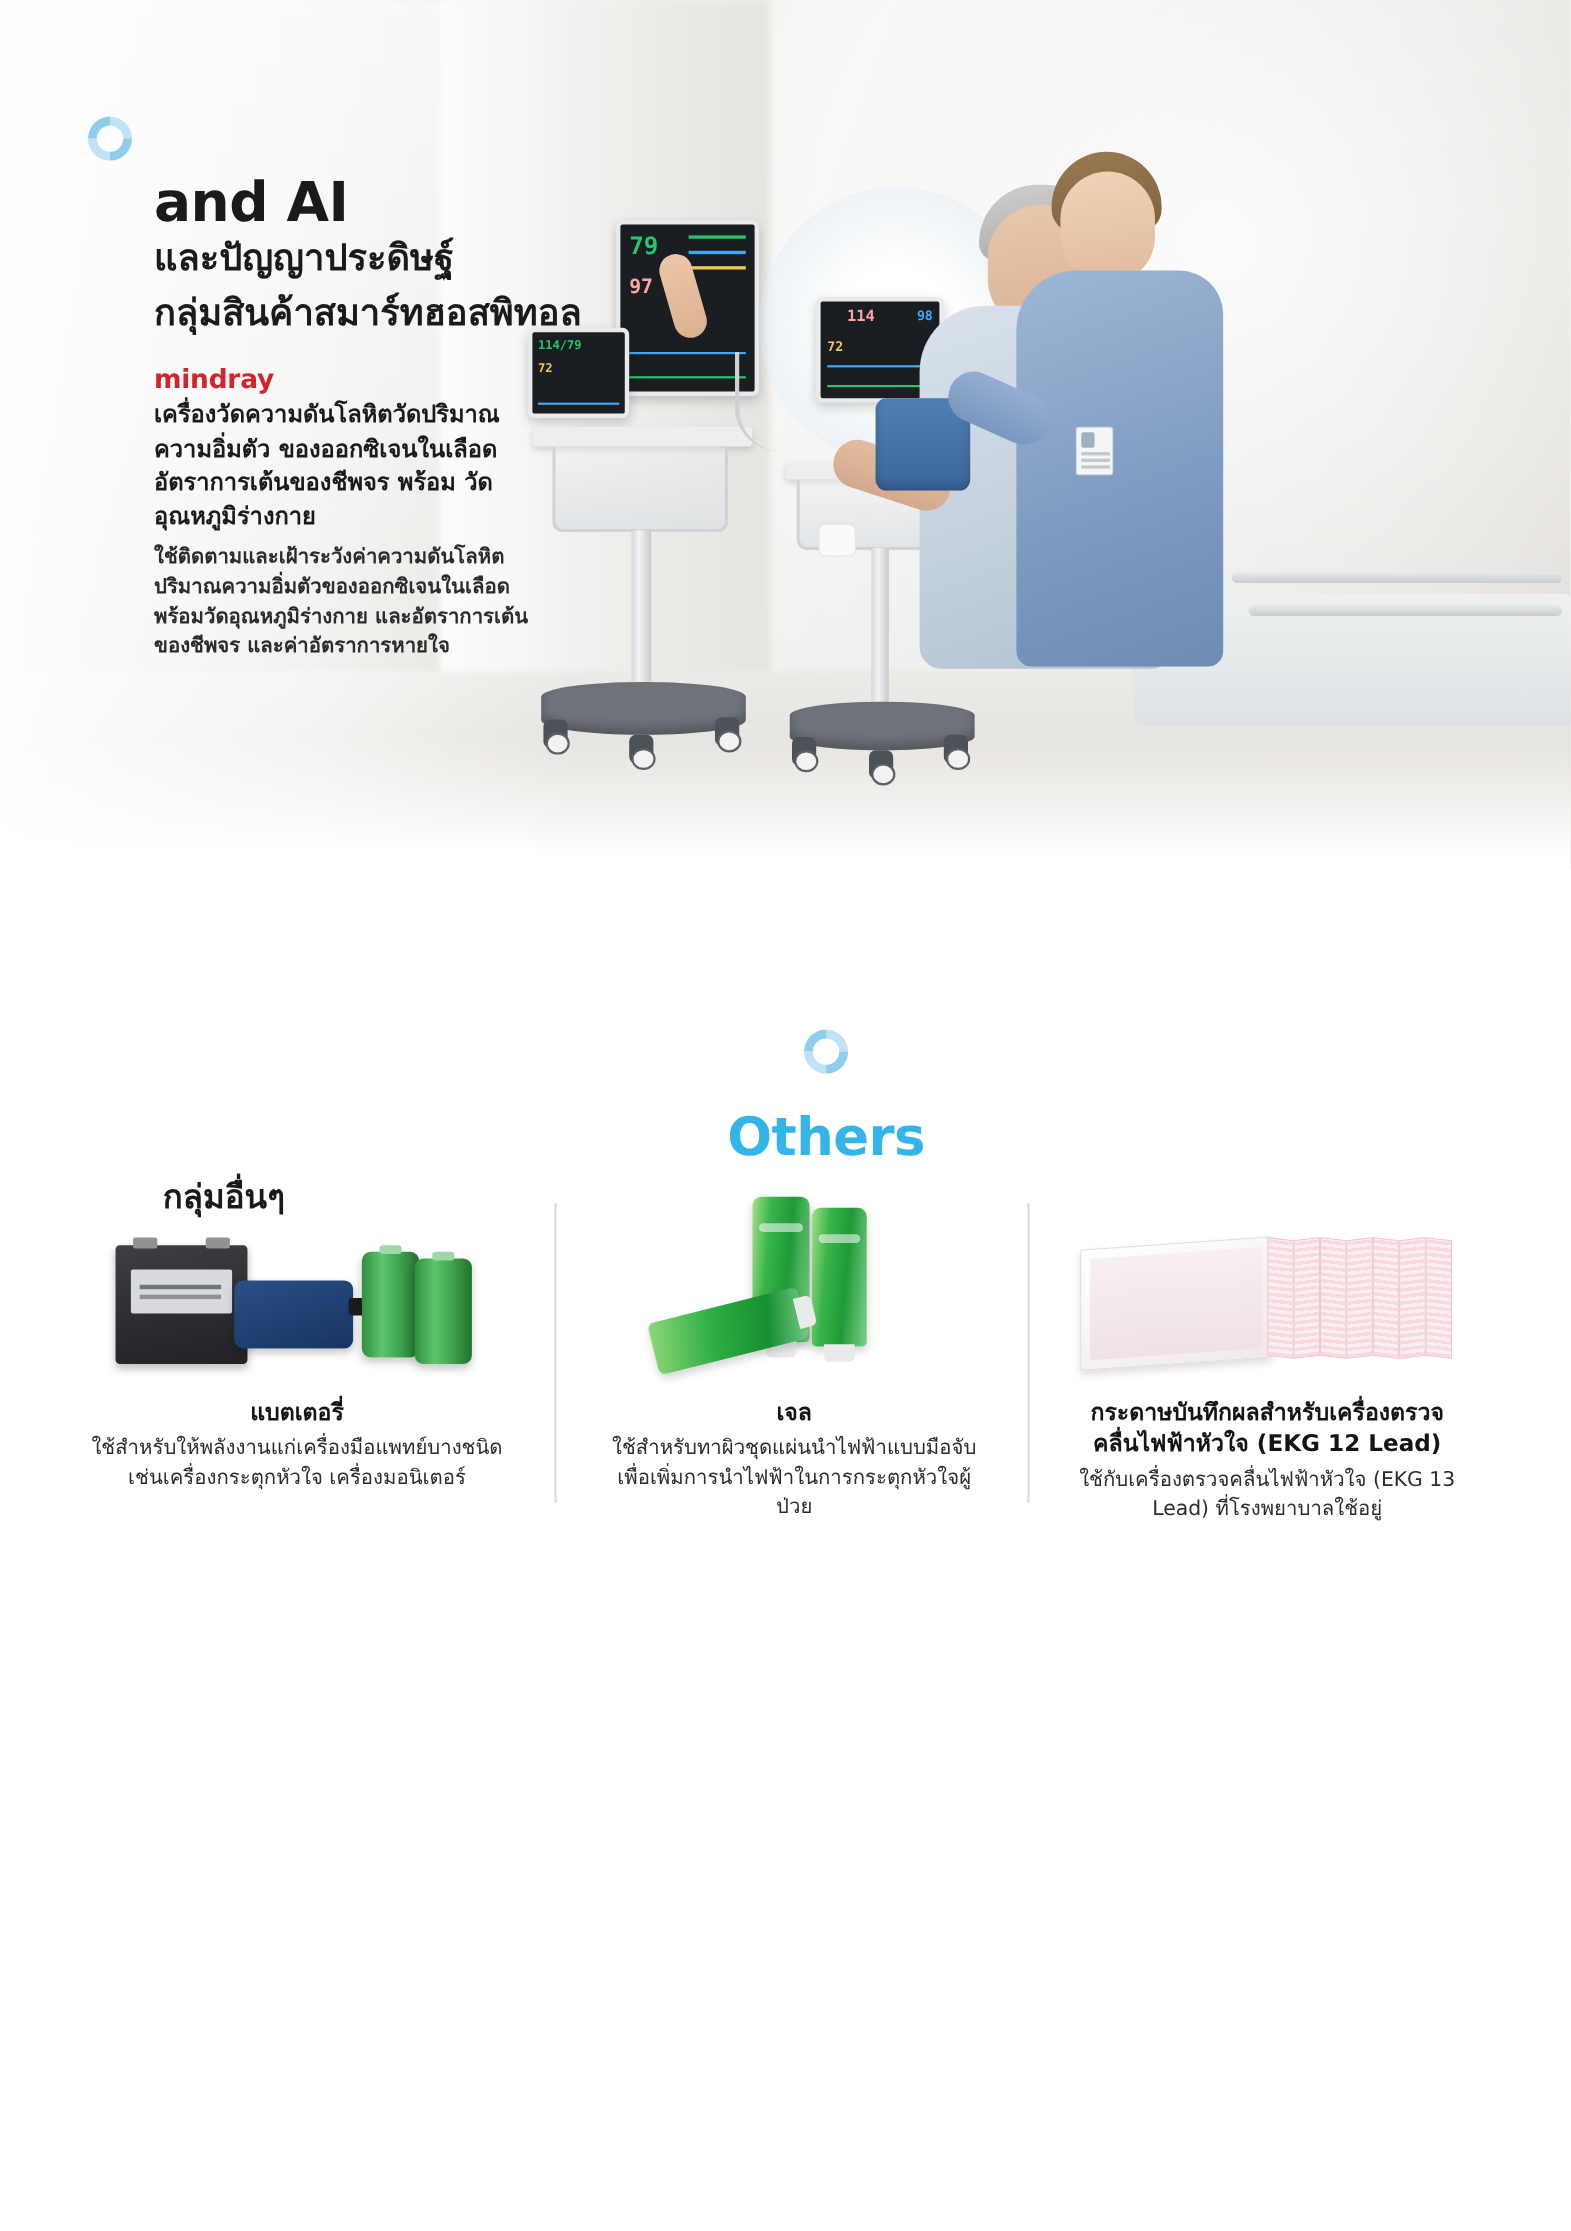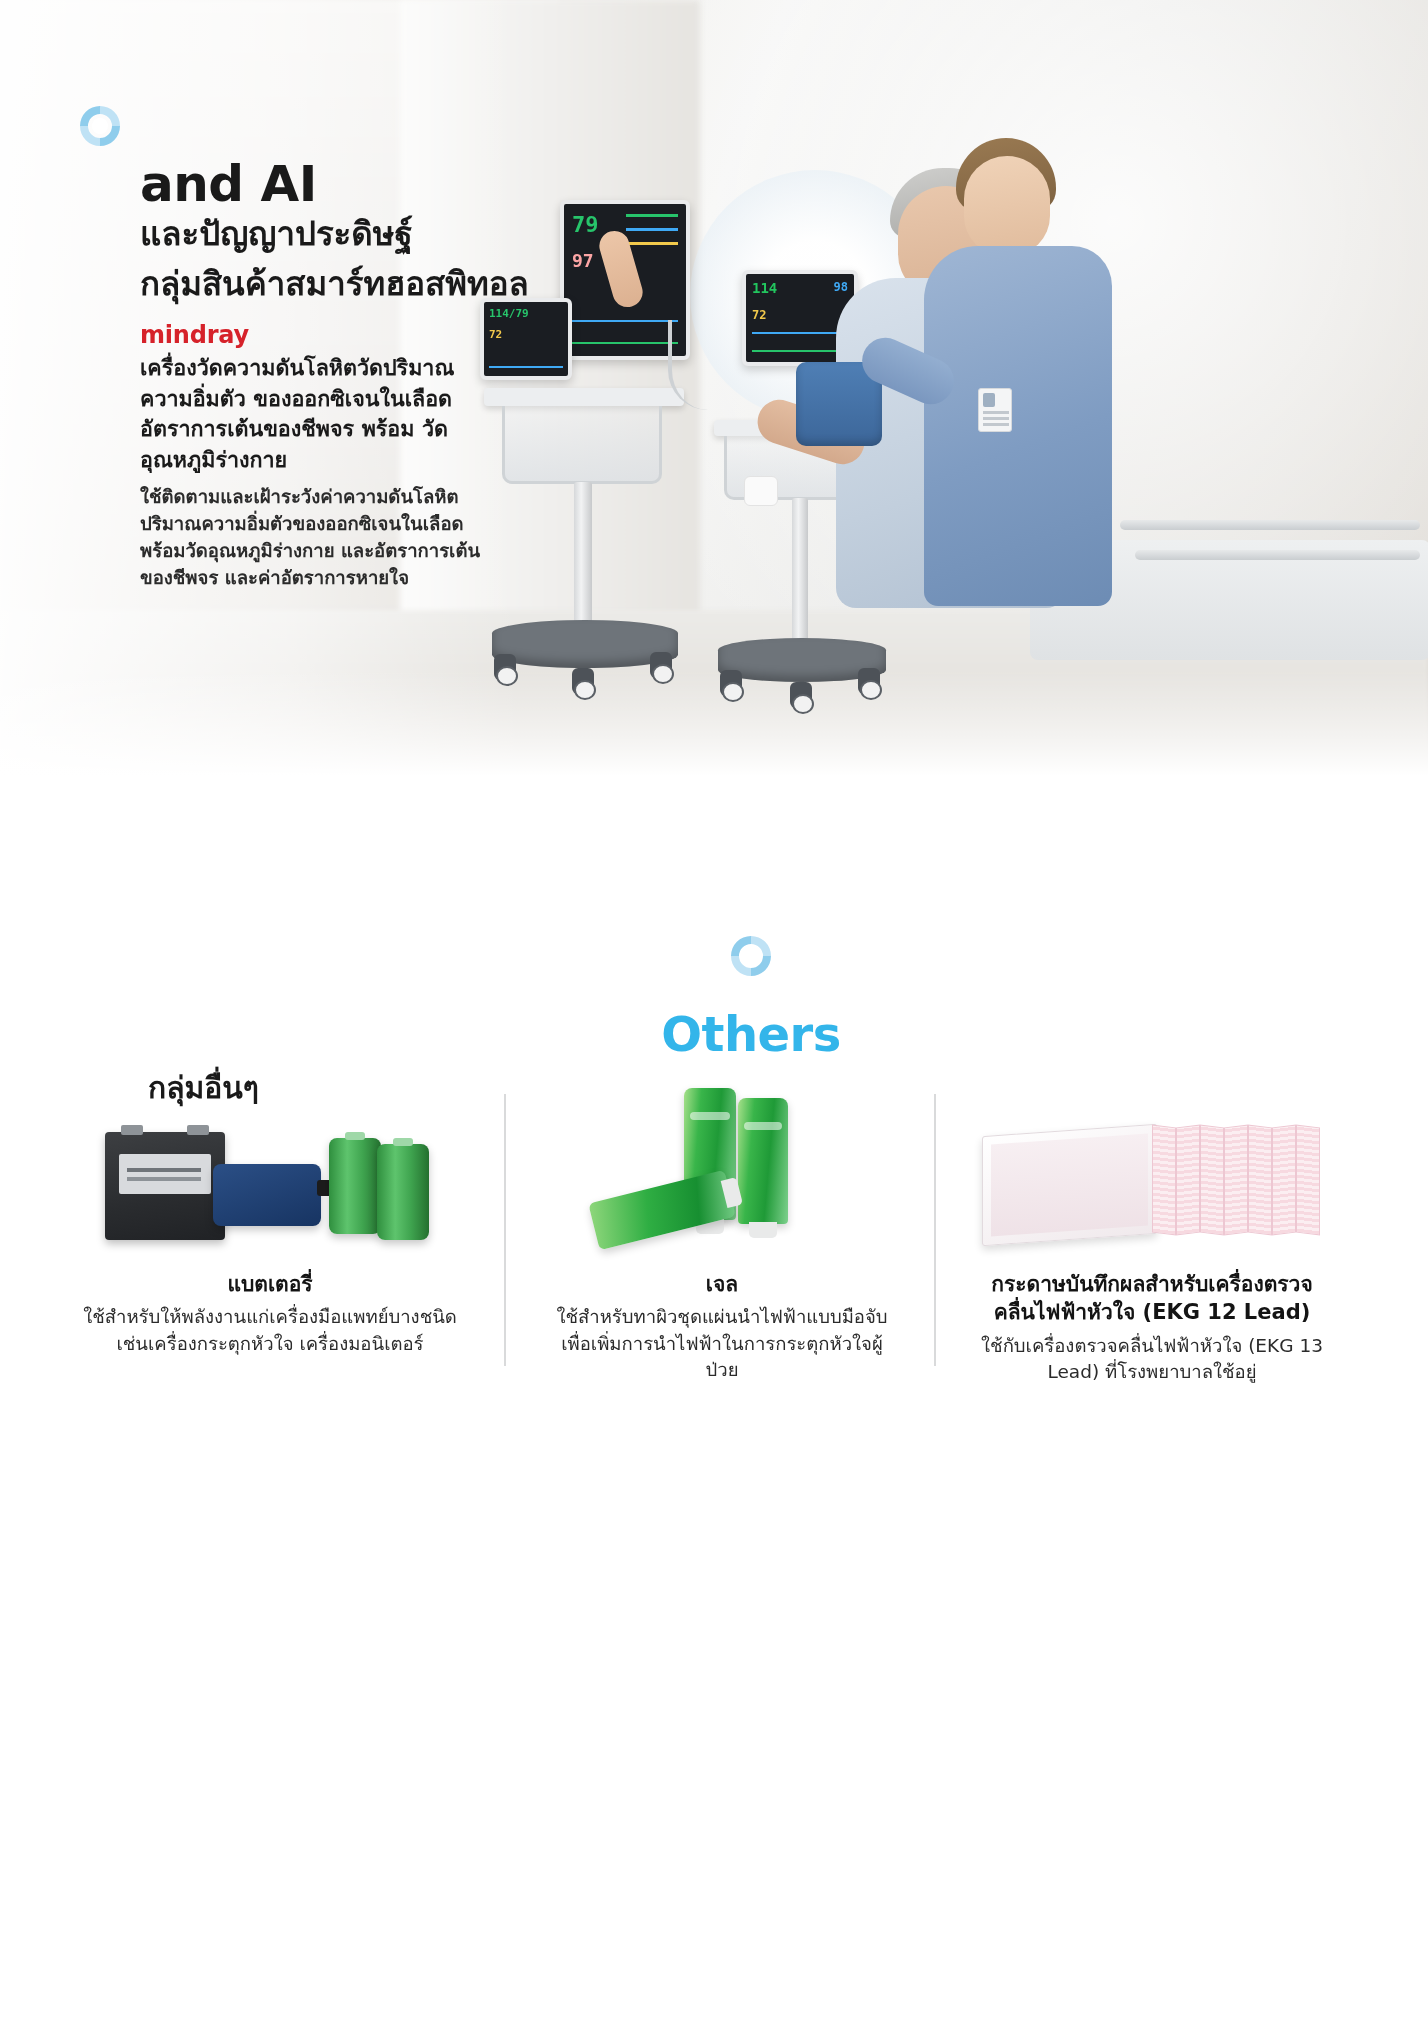--- a/index.html
+++ b/index.html
@@ -70,21 +70,21 @@
     margin-left: 66px;
     font-size: 50px; font-weight: 700; color: #1a1a1a;
     letter-spacing: -0.5px; line-height: 1.12;
   }
   .title-th {
     margin-left: 66px; margin-top: 6px;
     font-size: 33px; font-weight: 700; color: #1a1a1a;
     line-height: 1.32;
   }
   .brand {
-    margin-left: 66px; margin-top: 16px;
+    margin-left: 66px; margin-top: 26px;
     font-size: 24px; font-weight: 700; color: #d6222a;
     letter-spacing: -0.2px;
   }
   .hero-bold {
     margin-left: 66px; margin-top: 4px;
     font-size: 21.5px; font-weight: 700; color: #1a1a1a;
     line-height: 1.42; width: 355px;
   }
   .hero-body {
     margin-left: 66px; margin-top: 8px;
@@ -283,21 +283,21 @@
 
     <div class="photo">
       <div class="halo"></div>
 
       <div class="bed" style="left:470px; top:420px; width:400px; height:120px;"></div>
       <div class="bedrail" style="left:560px; top:400px; width:300px;"></div>
       <div class="bedrail" style="left:575px; top:430px; width:285px;"></div>
 
       <div class="cart" style="left:120px; top:150px; width:230px; height:460px;">
         <div class="screen" style="left:62px; top:0; width:116px; height:96px;">
-          <div style="position:absolute;left:6px;top:6px;color:#22c55e;font:700 14px 'DejaVu Sans Mono',monospace">114</div>
+          <div style="position:absolute;left:24px;top:6px;color:#fca5a5;font:700 14px 'DejaVu Sans Mono',monospace">114</div>
           <div style="position:absolute;right:6px;top:6px;color:#3fa9f5;font:700 12px 'DejaVu Sans Mono',monospace">98</div>
           <div style="position:absolute;left:6px;top:34px;color:#f2c94c;font:700 12px 'DejaVu Sans Mono',monospace">72</div>
           <div style="position:absolute;left:6px;right:6px;bottom:10px;height:2px;background:#27c46b;"></div>
           <div style="position:absolute;left:6px;right:6px;bottom:28px;height:2px;background:#3fa9f5;"></div>
         </div>
         <div class="cuff-tube" style="left:150px; top:92px; height:60px;"></div>
         <div class="tray" style="left:34px; top:150px; width:170px; height:16px;"></div>
         <div class="basket" style="left:44px; top:166px; width:140px; height:64px;"></div>
         <div class="cart-pole" style="left:112px; top:228px; width:16px; height:150px;"></div>
         <div class="cart-base" style="left:38px; top:368px; width:168px; height:44px;"></div>

